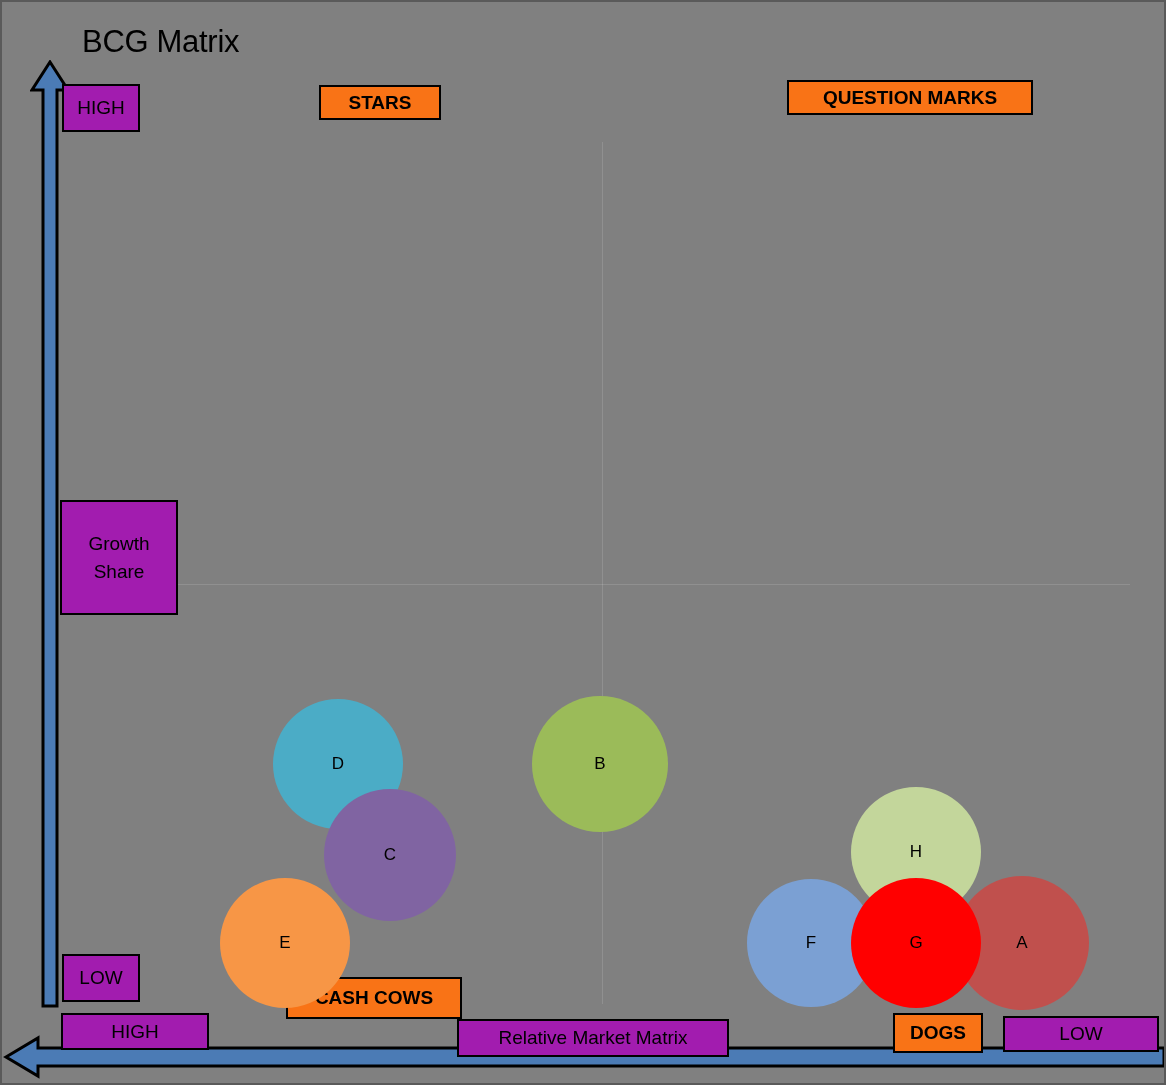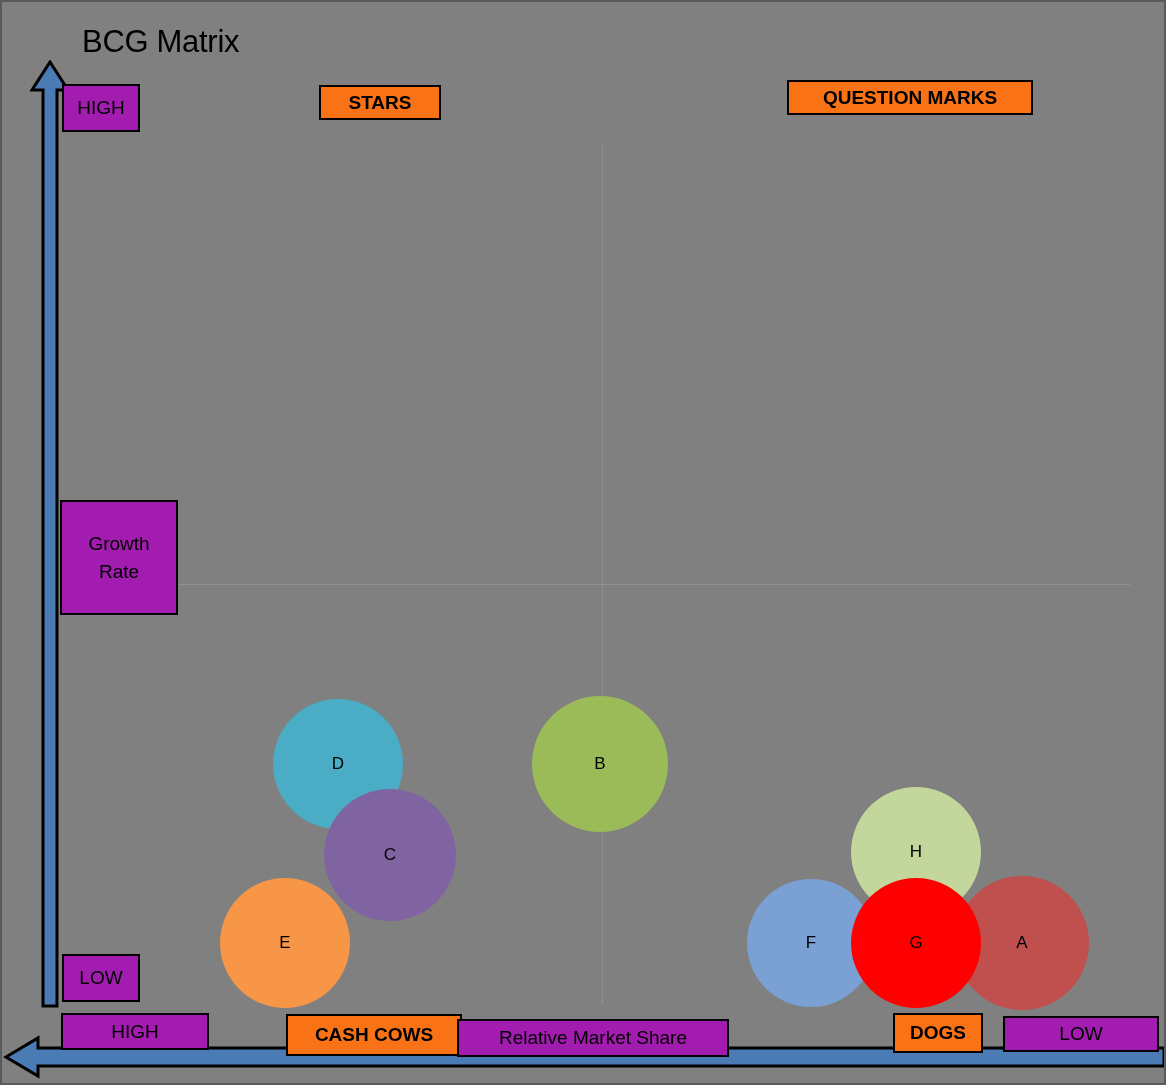--- a/index.html
+++ b/index.html
@@ -80,21 +80,21 @@
   .lbl.white  { background: #a21caf; font-weight: normal; }
   .lbl.gray   { background: #f97316; font-weight: bold; margin-left: 48px; }
 
   .lbl-high-y   { left: 60px;  top: 82px;  width: 78px;  height: 48px;  font-size: 19px; }
   .lbl-low-y    { left: 60px;  top: 952px; width: 78px;  height: 48px;  font-size: 19px; }
   .lbl-growth   { left: 58px;  top: 498px; width: 118px; height: 115px; font-size: 19px;
                   flex-direction: column; line-height: 1.45; text-align: right; }
   .lbl-stars    { left: 269px; top: 83px;  width: 122px; height: 35px;  font-size: 19px; }
   .lbl-qmarks   { left: 737px; top: 78px;  width: 246px; height: 35px;  font-size: 19px; }
   .lbl-high-x   { left: 59px;  top: 1011px; width: 148px; height: 37px; font-size: 19px; }
-  .lbl-cashcows { left: 236px; top: 1012px; width: 176px; height: 42px; font-size: 19px; }
+  .lbl-cashcows { left: 236px; top: 975px; width: 176px; height: 42px; font-size: 19px; }
   .lbl-rms      { left: 455px; top: 1017px; width: 272px; height: 38px; font-size: 19px; }
   .lbl-dogs     { left: 843px; top: 1011px; width: 90px;  height: 40px; font-size: 19px; }
   .lbl-low-x    { left: 1001px; top: 1014px; width: 156px; height: 36px; font-size: 19px; }
 
   
   .bubble {
     position: absolute;
     border-radius: 50%;
     display: flex;
     align-items: center;
@@ -121,30 +121,30 @@
   <svg class="axis-x" viewBox="0 0 1166 50" preserveAspectRatio="none">
     <polygon points="4,25 36,6 36,16 1162,16 1162,34 36,34 36,44" fill="#4B7BB5" stroke="#000000" stroke-width="3"></polygon>
   </svg>
 
   <div class="lbl white lbl-high-y">HIGH</div>
 
   <div class="lbl white lbl-low-y">LOW</div>
 
   <div class="lbl white lbl-growth">
     <span>Growth</span>
-    <span>Rate</span>
+    <span>Share</span>
   </div>
 
   <div class="lbl gray lbl-stars">STARS</div>
   <div class="lbl gray lbl-qmarks">QUESTION MARKS</div>
   <div class="lbl gray lbl-cashcows">CASH COWS</div>
   <div class="lbl gray lbl-dogs">DOGS</div>
 
   <div class="lbl white lbl-high-x">HIGH</div>
-  <div class="lbl white lbl-rms">Relative Market Share</div>
+  <div class="lbl white lbl-rms">Relative Market Matrix</div>
   <div class="lbl white lbl-low-x">LOW</div>
 
   <div id="bubbles">
       <div class="bubble" style="left: 271px; top: 697px; width: 130px; height: 130px; background: rgb(75, 172, 198); z-index: 10;">
         <span>D</span>
       </div>
       <div class="bubble" style="left: 322px; top: 787px; width: 132px; height: 132px; background: rgb(128, 100, 162); z-index: 11;">
         <span>C</span>
       </div>
       <div class="bubble" style="left: 218px; top: 876px; width: 130px; height: 130px; background: rgb(247, 150, 70); z-index: 12;">

